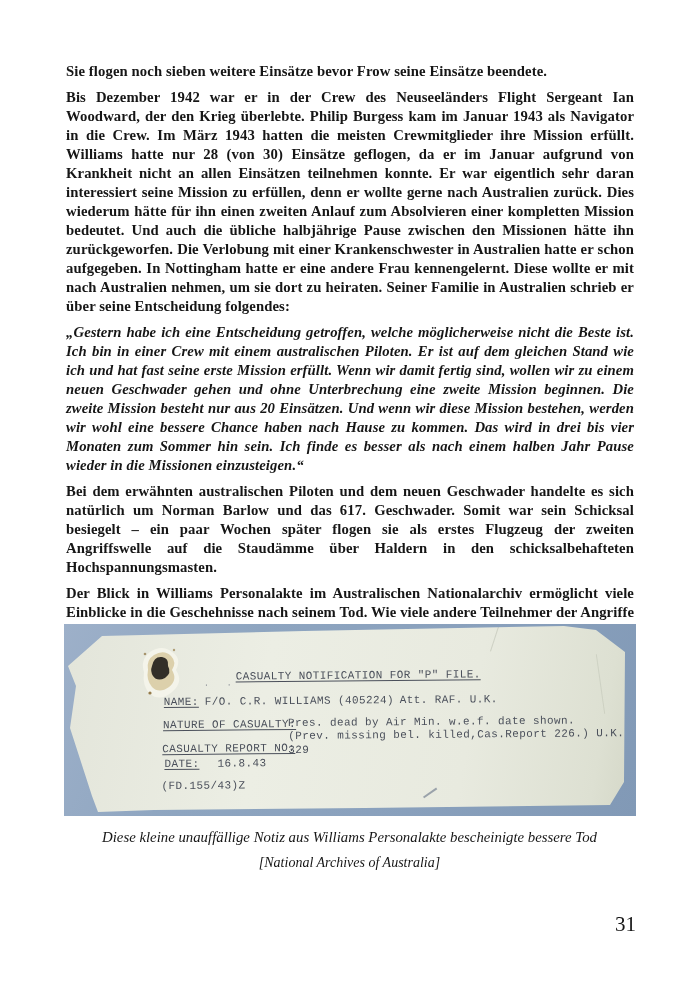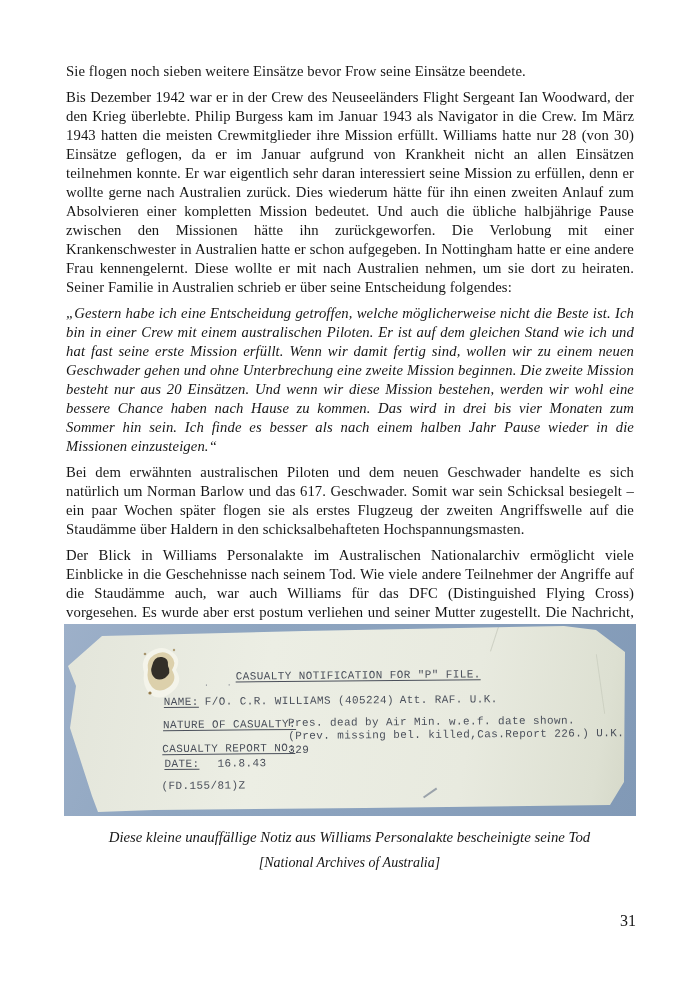--- a/index.html
+++ b/index.html
@@ -5,21 +5,21 @@
   html,body{margin:0;padding:0;background:#ffffff;}
   .page{
     position:relative;width:699px;height:992px;background:#ffffff;
     font-family:"Liberation Serif","DejaVu Serif",serif;color:#161616;
     overflow:hidden;
   }
   
   .body-text{position:absolute;left:66px;top:62px;width:568px;}
   .body-text p{
     margin:0 0 7px 0;font-size:14.7px;line-height:19px;
-    text-align:justify;letter-spacing:0.1px;
+    text-align:justify;letter-spacing:0.1px;font-weight:bold;
   }
   .body-text p.quote{font-style:italic;}
   
   .photo{
     position:absolute;left:64px;top:624px;width:572px;height:192px;margin:0;
     background:linear-gradient(115deg,#9db0c9 0%,#8ea5c0 30%,#8aa1bd 60%,#8199b6 100%);
     overflow:hidden;
   }
   .paper{
     position:absolute;inset:0;
@@ -56,21 +56,21 @@
   .pos-nature-v2{left:224px;top:106px;}
   .pos-report-label{left:98px;top:118px;}
   .pos-report-value{left:224px;top:120px;}
   .pos-date-label{left:100px;top:133px;}
   .pos-date-value{left:153px;top:133px;}
   .pos-ref{left:97px;top:155px;}
   
   .caption{position:absolute;left:0;right:0;top:828px;text-align:center;}
   .caption .line1{font-style:italic;font-size:14.8px;line-height:18px;}
   .caption .line2{font-style:italic;font-size:14px;margin-top:9px;}
-  .page-number{position:absolute;top:912px;right:63px;font-size:16px;}
+  .page-number{position:absolute;top:912px;right:63px;font-size:21px;}
 </style>
 </head>
 <body>
 
 <div class="page">
 
   <main class="body-text">
     <p>Sie flogen noch sieben weitere Einsätze bevor Frow seine Einsätze beendete.</p>
     <p>Bis Dezember 1942 war er in der Crew des Neuseeländers Flight Sergeant Ian Woodward, der den Krieg überlebte. Philip Burgess kam im Januar 1943 als Navigator in die Crew. Im März 1943 hatten die meisten Crewmitglieder ihre Mission erfüllt. Williams hatte nur 28 (von 30) Einsätze geflogen, da er im Januar aufgrund von Krankheit nicht an allen Einsätzen teilnehmen konnte. Er war eigentlich sehr daran interessiert seine Mission zu erfüllen, denn er wollte gerne nach Australien zurück. Dies wiederum hätte für ihn einen zweiten Anlauf zum Absolvieren einer kompletten Mission bedeutet. Und auch die übliche halbjährige Pause zwischen den Missionen hätte ihn zurückgeworfen. Die Verlobung mit einer Krankenschwester in Australien hatte er schon aufgegeben. In Nottingham hatte er eine andere Frau kennengelernt. Diese wollte er mit nach Australien nehmen, um sie dort zu heiraten. Seiner Familie in Australien schrieb er über seine Entscheidung folgendes:</p>
     <p class="quote">„Gestern habe ich eine Entscheidung getroffen, welche möglicherweise nicht die Beste ist. Ich bin in einer Crew mit einem australischen Piloten. Er ist auf dem gleichen Stand wie ich und hat fast seine erste Mission erfüllt. Wenn wir damit fertig sind, wollen wir zu einem neuen Geschwader gehen und ohne Unterbrechung eine zweite Mission beginnen. Die zweite Mission besteht nur aus 20 Einsätzen. Und wenn wir diese Mission bestehen, werden wir wohl eine bessere Chance haben nach Hause zu kommen. Das wird in drei bis vier Monaten zum Sommer hin sein. Ich finde es besser als nach einem halben Jahr Pause wieder in die Missionen einzusteigen.“</p>
@@ -99,27 +99,27 @@
         <span class="t u pos-name-label">NAME:</span>
         <span class="t pos-name-value">F/O. C.R. WILLIAMS (405224)</span>
         <span class="t pos-name-att">Att. RAF. U.K.</span>
         <span class="t u pos-nature-label">NATURE OF CASUALTY:</span>
         <span class="t pos-nature-v1">Pres. dead by Air Min. w.e.f. date shown.</span>
         <span class="t pos-nature-v2">(Prev. missing bel. killed,Cas.Report 226.) U.K.</span>
         <span class="t u pos-report-label">CASUALTY REPORT NO:</span>
         <span class="t pos-report-value">329</span>
         <span class="t u pos-date-label">DATE:</span>
         <span class="t pos-date-value">16.8.43</span>
-        <span class="t pos-ref">(FD.155/81)Z</span>
+        <span class="t pos-ref">(FD.155/43)Z</span>
       </div>
 
       <div class="tick"></div>
     </div>
   </figure>
 
   <div class="caption">
-    <div class="line1">Diese kleine unauffällige Notiz aus Williams Personalakte bescheinigte seine Tod</div>
+    <div class="line1">Diese kleine unauffällige Notiz aus Williams Personalakte bescheinigte bessere Tod</div>
     <div class="line2">[National Archives of Australia]</div>
   </div>
 
   <div class="page-number">31</div>
 
 </div>
 
 </body></html>

